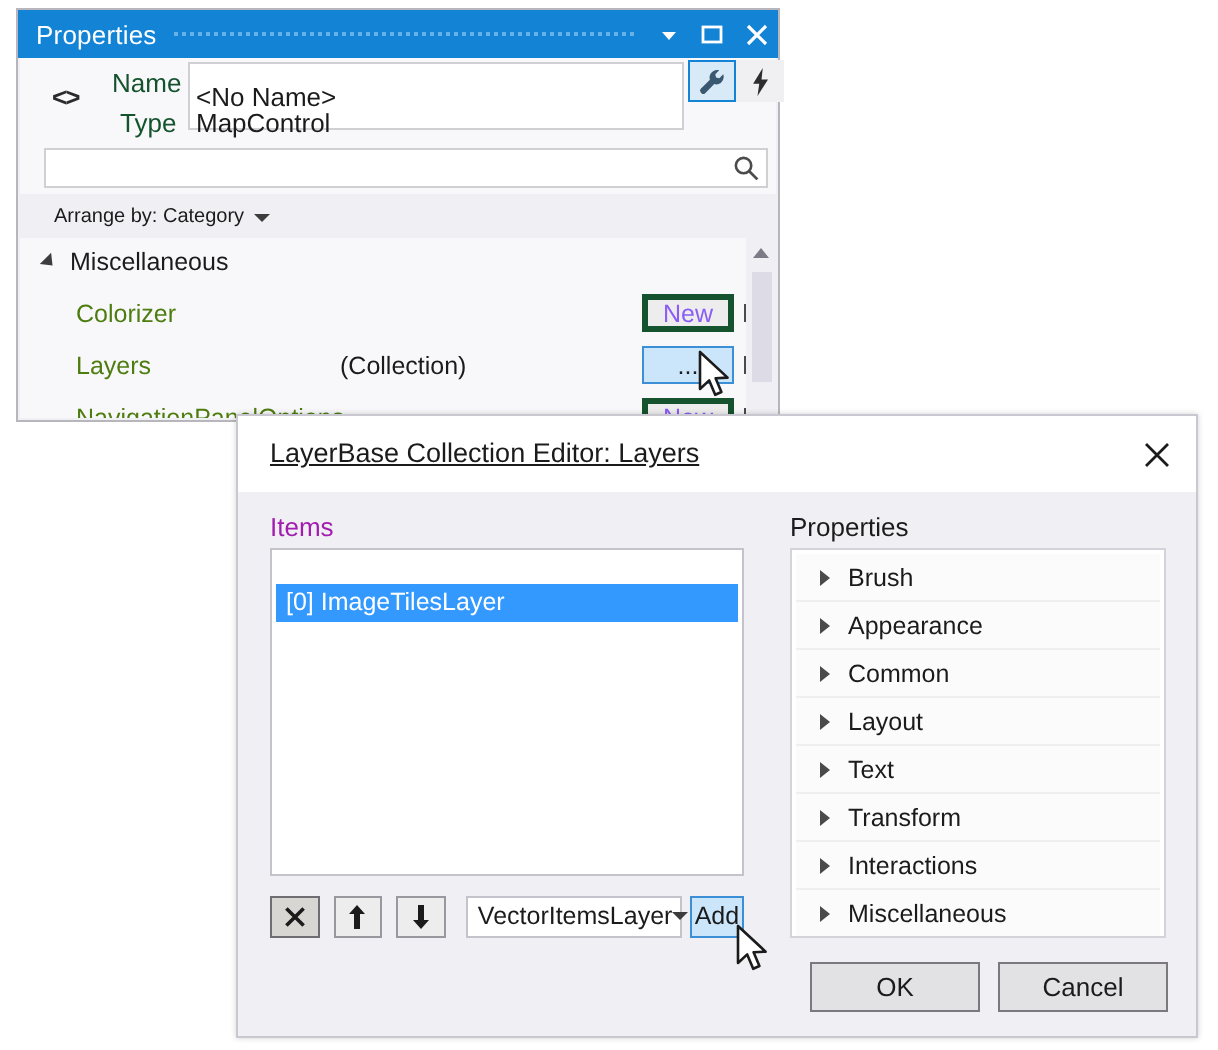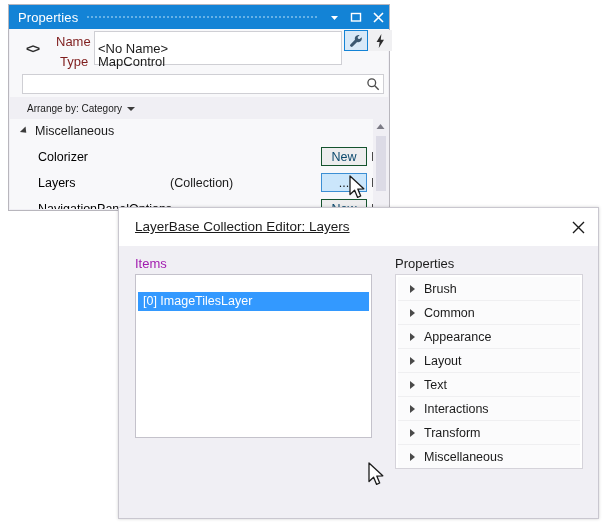--- a/index.html
+++ b/index.html
@@ -69,21 +69,21 @@
     position: absolute;
     left: 16px; top: 12px;
     font-size: 13px; color: #2b2b2b;
     font-family: "Liberation Sans", sans-serif;
     letter-spacing: -1px;
     font-weight: 600;
   }
   .nt-label {
     position: absolute;
     font-size: 13px;
-    color: #7f1d1d;
+    color: #14532d;
   }
   #name-label { left: 46px; top: 5px; }
   #type-label { left: 50px; top: 25px; }
   #name-input {
     position: absolute;
     left: 84px; top: 2px;
     width: 248px; height: 19px;
     background: #ffffff;
     border: 1px solid #cfcfd4;
     box-sizing: border-box;
@@ -187,36 +187,36 @@
     border-left: 5px solid #3c3c3c;
     transform: rotate(45deg);
   }
   #cat-label {
     margin-left: 8px;
     font-size: 12.5px; color: #1b1b1b;
   }
   .prop-name {
     position: absolute;
     left: 28px;
-    font-size: 12.5px; color: #000000;
+    font-size: 12.5px; color: #4d7c0f;
   }
   .prop-value {
     position: absolute;
     left: 160px;
     font-size: 12.5px; color: #1b1b1b;
   }
   .prop-btn {
     position: absolute;
     left: 311px; top: 2px;
     width: 46px; height: 19px;
     background: #ededee;
-    border: 1px solid #14532d;
+    border: 3px solid #14532d;
     box-sizing: border-box;
     font-size: 12.5px;
-    color: #0c4a6e;
+    color: #8b5cf6;
     display: flex; align-items: center; justify-content: center;
     font-family: "Liberation Sans", sans-serif;
   }
   .prop-btn.hl {
     background: #cbe6fb;
     border: 1px solid #3c8fd4;
     color: #1b1b1b;
   }
   .prop-marker {
     position: absolute;
@@ -526,56 +526,82 @@
       </span>
     </div>
 
     <span id="items-label">Items</span>
     <span id="props-label">Properties</span>
 
     <div id="items-list">
       <div class="item-row selected">[0] ImageTilesLayer</div>
     </div>
 
+    <div id="items-toolbar">
+      <span class="tool-btn del">
+        <svg width="11" height="11" viewBox="0 0 11 11">
+            <path d="M1.2,1.2 L9.8,9.8 M9.8,1.2 L1.2,9.8" stroke="#1b1b1b" stroke-width="1.8" fill="none"></path>
+          </svg>
+      </span>
+      <span class="tool-btn">
+        <svg width="9" height="13" viewBox="0 0 9 13">
+            <path d="M4.5,0.5 L8.5,5 L6,5 L6,12.5 L3,12.5 L3,5 L0.5,5 Z" fill="#1b1b1b"></path>
+          </svg>
+      </span>
+      <span class="tool-btn">
+        <svg width="9" height="13" viewBox="0 0 9 13">
+            <path d="M4.5,12.5 L0.5,8 L3,8 L3,0.5 L6,0.5 L6,8 L8.5,8 Z" fill="#1b1b1b"></path>
+          </svg>
+      </span>
+      <span id="type-combo">
+        <span id="type-combo-text">VectorItemsLayer</span>
+        <span id="type-combo-caret"></span>
+      </span>
+      <span id="add-btn">Add</span>
+    </div>
 
     <div id="props-list">
       <div class="cat-row">
         <span class="cat-tri"></span>
         <span class="cat-text">Brush</span>
       </div>
       <div class="cat-row">
         <span class="cat-tri"></span>
+        <span class="cat-text">Appearance</span>
+      </div>
+      <div class="cat-row">
+        <span class="cat-tri"></span>
         <span class="cat-text">Common</span>
       </div>
       <div class="cat-row">
         <span class="cat-tri"></span>
-        <span class="cat-text">Appearance</span>
-      </div>
-      <div class="cat-row">
-        <span class="cat-tri"></span>
         <span class="cat-text">Layout</span>
       </div>
       <div class="cat-row">
         <span class="cat-tri"></span>
         <span class="cat-text">Text</span>
       </div>
       <div class="cat-row">
         <span class="cat-tri"></span>
+        <span class="cat-text">Transform</span>
+      </div>
+      <div class="cat-row">
+        <span class="cat-tri"></span>
         <span class="cat-text">Interactions</span>
       </div>
       <div class="cat-row">
         <span class="cat-tri"></span>
-        <span class="cat-text">Transform</span>
-      </div>
-      <div class="cat-row">
-        <span class="cat-tri"></span>
         <span class="cat-text">Miscellaneous</span>
       </div>
     </div>
 
+    <div id="dlg-buttons">
+      <span class="dlg-btn">OK</span>
+      <span class="dlg-btn">Cancel</span>
+    </div>
 
     <span class="cursor" style="left:249px; top:254px;">
       <svg width="18" height="26" viewBox="0 0 18 26">
         <path d="M1,1 L1,19.5 L5.6,15.2 L8.6,22.4 L11.7,21 L8.8,14.1 L14.8,13.8 Z" fill="#ffffff" stroke="#1b1b1b" stroke-width="1.3" stroke-linejoin="round"></path>
       </svg>
     </span>
   </div>
 
 </div>
 

